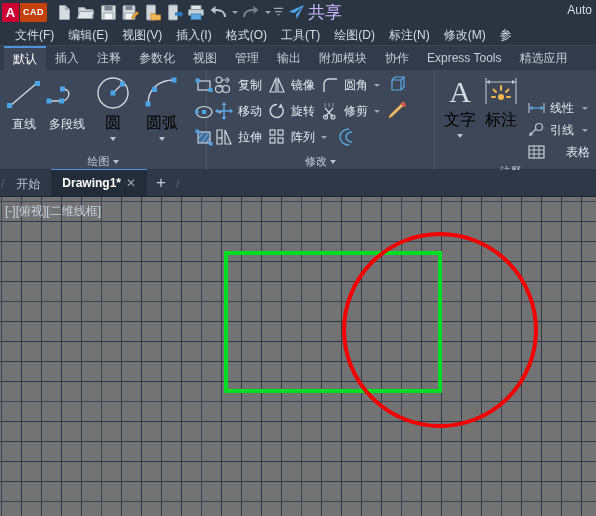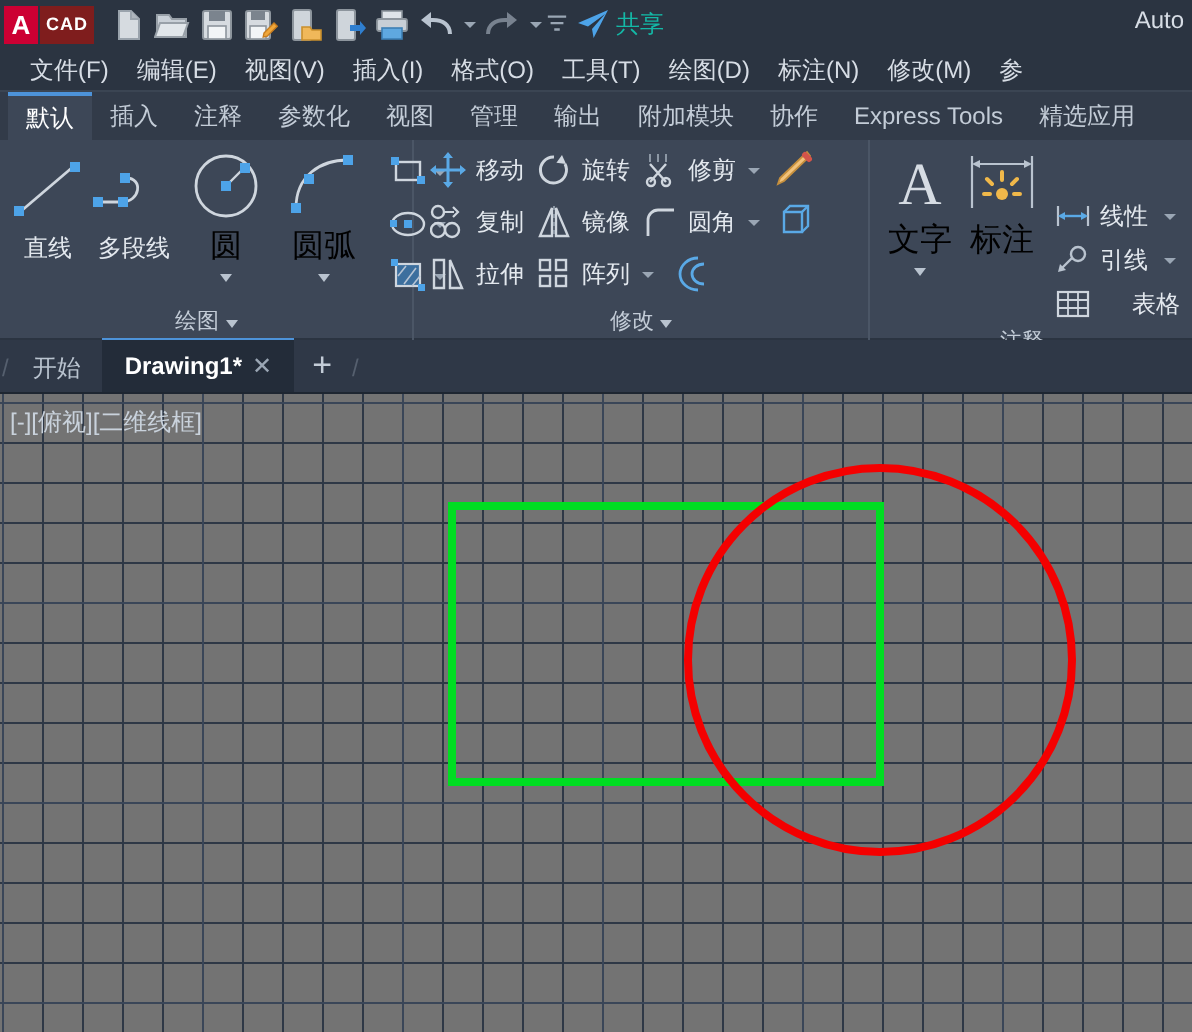--- a/index.html
+++ b/index.html
@@ -23,39 +23,39 @@
     display: flex; align-items: center; height: 19px;
     margin-right: 6px;
   }
   .cad-logo .a-box {
     width: 17px; height: 19px; background: #cc0033;
     color: #fff; font-size: 13px; font-weight: bold;
     display: flex; align-items: center; justify-content: center;
     font-family: "Liberation Sans", sans-serif;
   }
   .cad-logo .cad-box {
-    height: 19px; background: #7f1d1d; color: #fff;
+    height: 19px; background: #c2410c; color: #fff;
     font-size: 9px; font-weight: bold; padding: 0 3px;
     display: flex; align-items: center; letter-spacing: 0.5px;
     border-left: 1px solid #2b3441;
   }
   .qat-icon {
     width: 22px; height: 22px; display: flex;
     align-items: center; justify-content: center;
     flex: 0 0 auto;
   }
   .qat-drop {
     width: 11px; height: 22px; display: flex;
     align-items: center; justify-content: center;
   }
   .share-btn {
     display: flex; align-items: center; gap: 3px;
     margin-left: 4px; height: 22px;
   }
-  .share-label { color: #14b8a6; font-size: 12px; }
+  .share-label { color: #c4b5fd; font-size: 17px; }
   .title-right {
     position: absolute; right: 4px; top: 3px;
     color: #d7dde5; font-size: 12px; white-space: nowrap;
   }
 
   
   .menu-bar {
     position: absolute; left: 0; top: 24px; width: 596px; height: 22px;
     background: #2b3441;
     display: flex; align-items: center;
@@ -363,58 +363,20 @@
         <span class="caret"></span>
       </div>
     </div>
 
     <div class="panel" style="width:228px;">
       <div class="panel-body" style="flex-direction:column;padding-top:2px;">
         <div style="display:flex;align-items:center;">
           <div class="small-btn">
             <div class="si">
               <svg width="18" height="18" viewBox="0 0 18 18">
-                  <path d="M9 1v16M1 9h16" stroke="#5aa9e6" stroke-width="1.5"></path>
-                  <path d="M9 0l2.5 3h-5zM9 18l2.5-3h-5zM0 9l3-2.5v5zM18 9l-3-2.5v5z" fill="#5aa9e6"></path>
-                </svg>
-            </div>
-            <div class="sl">移动</div>
-          </div>
-          <div class="small-btn">
-            <div class="si">
-              <svg width="18" height="18" viewBox="0 0 18 18">
-                  <path d="M14.5 6A6.5 6.5 0 1 1 9 2.5" fill="none" stroke="#cfd6de" stroke-width="1.5"></path>
-                  <path d="M13 1.5l2 4.5-4.8-.6z" fill="#cfd6de"></path>
-                </svg>
-            </div>
-            <div class="sl">旋转</div>
-          </div>
-          <div class="small-btn">
-            <div class="si">
-              <svg width="18" height="18" viewBox="0 0 18 18">
-                  <path d="M4 1v4M8 1v4M12 1v4" stroke="#8c97a4" stroke-width="1"></path>
-                  <path d="M4 6l8 9M12 6l-8 9" stroke="#cfd6de" stroke-width="1.2"></path>
-                  <circle cx="4.5" cy="15" r="2" fill="none" stroke="#cfd6de" stroke-width="1.2"></circle>
-                  <circle cx="12" cy="15" r="2" fill="none" stroke="#cfd6de" stroke-width="1.2"></circle>
-                </svg>
-            </div>
-            <div class="sl">修剪</div>
-          </div>
-          <div class="caret-sm" style="margin:0 4px;"></div>
-          <div class="icon-only">
-            <svg width="22" height="20" viewBox="0 0 22 20">
-                <path d="M3 17l3-1.5L19 3l-1.5-2L4 14z" fill="#f2c27a" stroke="#c58f3d" stroke-width="0.9"></path>
-                <path d="M16.5 2.5l2 2" stroke="#d4544a" stroke-width="3" stroke-linecap="round"></path>
-              </svg>
-          </div>
-        </div>
-        <div style="display:flex;align-items:center;">
-          <div class="small-btn">
-            <div class="si">
-              <svg width="18" height="18" viewBox="0 0 18 18">
                   <circle cx="4" cy="4" r="3" fill="none" stroke="#cfd6de" stroke-width="1.2"></circle>
                   <circle cx="4" cy="13" r="3.5" fill="none" stroke="#cfd6de" stroke-width="1.2"></circle>
                   <circle cx="11" cy="13" r="3.5" fill="none" stroke="#cfd6de" stroke-width="1.2"></circle>
                   <path d="M7 4h5M11.5 1.5l2.5 2.5-2.5 2.5" fill="none" stroke="#cfd6de" stroke-width="1.1"></path>
                 </svg>
             </div>
             <div class="sl">复制</div>
           </div>
           <div class="small-btn">
             <div class="si">
@@ -433,20 +395,58 @@
                 </svg>
             </div>
             <div class="sl">圆角</div>
           </div>
           <div class="caret-sm" style="margin:0 4px;"></div>
           <div class="icon-only">
             <svg width="22" height="20" viewBox="0 0 22 20">
                 <path d="M6 5h9v10h-9z" fill="none" stroke="#5aa9e6" stroke-width="1.2"></path>
                 <path d="M6 5l3-3h9v10l-3 3" fill="none" stroke="#5aa9e6" stroke-width="1.2"></path>
                 <path d="M15 5l3-3" stroke="#5aa9e6" stroke-width="1.2"></path>
+              </svg>
+          </div>
+        </div>
+        <div style="display:flex;align-items:center;">
+          <div class="small-btn">
+            <div class="si">
+              <svg width="18" height="18" viewBox="0 0 18 18">
+                  <path d="M9 1v16M1 9h16" stroke="#5aa9e6" stroke-width="1.5"></path>
+                  <path d="M9 0l2.5 3h-5zM9 18l2.5-3h-5zM0 9l3-2.5v5zM18 9l-3-2.5v5z" fill="#5aa9e6"></path>
+                </svg>
+            </div>
+            <div class="sl">移动</div>
+          </div>
+          <div class="small-btn">
+            <div class="si">
+              <svg width="18" height="18" viewBox="0 0 18 18">
+                  <path d="M14.5 6A6.5 6.5 0 1 1 9 2.5" fill="none" stroke="#cfd6de" stroke-width="1.5"></path>
+                  <path d="M13 1.5l2 4.5-4.8-.6z" fill="#cfd6de"></path>
+                </svg>
+            </div>
+            <div class="sl">旋转</div>
+          </div>
+          <div class="small-btn">
+            <div class="si">
+              <svg width="18" height="18" viewBox="0 0 18 18">
+                  <path d="M4 1v4M8 1v4M12 1v4" stroke="#8c97a4" stroke-width="1"></path>
+                  <path d="M4 6l8 9M12 6l-8 9" stroke="#cfd6de" stroke-width="1.2"></path>
+                  <circle cx="4.5" cy="15" r="2" fill="none" stroke="#cfd6de" stroke-width="1.2"></circle>
+                  <circle cx="12" cy="15" r="2" fill="none" stroke="#cfd6de" stroke-width="1.2"></circle>
+                </svg>
+            </div>
+            <div class="sl">修剪</div>
+          </div>
+          <div class="caret-sm" style="margin:0 4px;"></div>
+          <div class="icon-only">
+            <svg width="22" height="20" viewBox="0 0 22 20">
+                <path d="M3 17l3-1.5L19 3l-1.5-2L4 14z" fill="#f2c27a" stroke="#c58f3d" stroke-width="0.9"></path>
+                <path d="M16.5 2.5l2 2" stroke="#d4544a" stroke-width="3" stroke-linecap="round"></path>
               </svg>
           </div>
         </div>
         <div style="display:flex;align-items:center;">
           <div class="small-btn">
             <div class="si">
               <svg width="18" height="18" viewBox="0 0 18 18">
                   <path d="M2 2h5v14H2z" fill="none" stroke="#cfd6de" stroke-width="1.2"></path>
                   <path d="M10 2l6 14h-6z" fill="none" stroke="#cfd6de" stroke-width="1.2"></path>
                 </svg>

